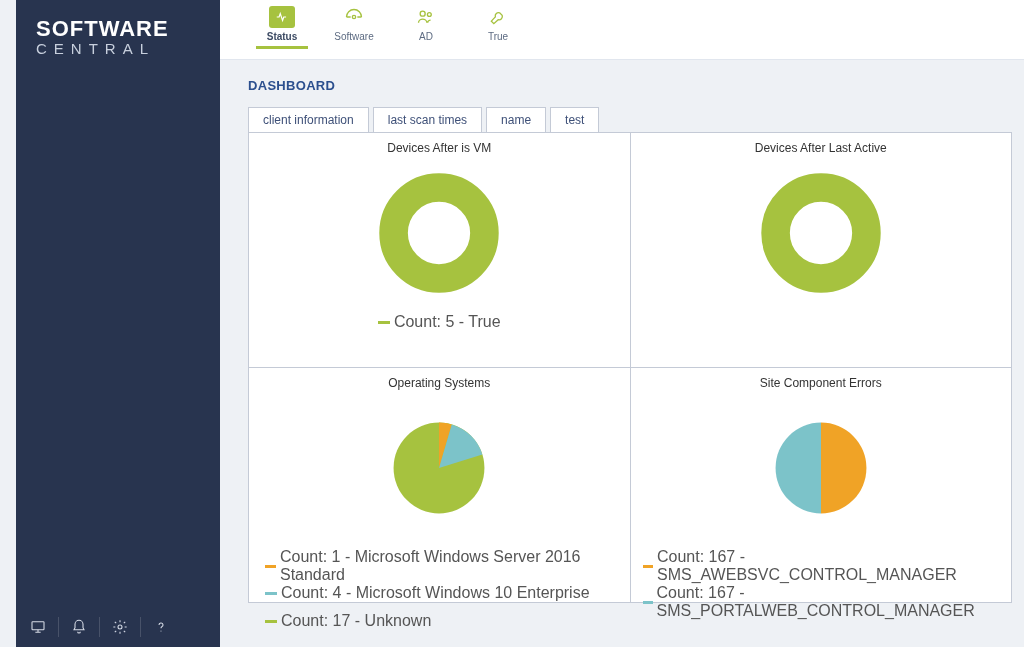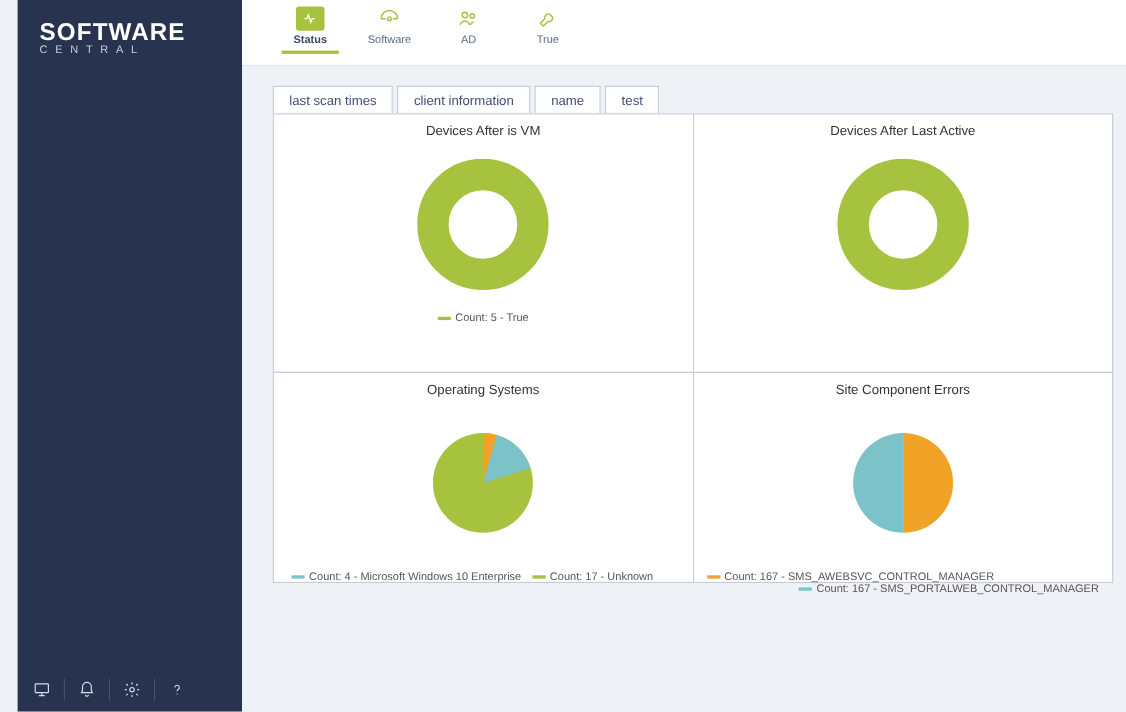--- a/index.html
+++ b/index.html
@@ -1,21 +1,21 @@
 <!DOCTYPE html>
 <html><head>
 <meta charset="utf-8">
 <style>
   * { box-sizing: border-box; margin: 0; padding: 0; }
   html, body { width: 1024px; height: 647px; font-family: "Segoe UI", Arial, sans-serif; background: #eef1f5; overflow: hidden; }
   .app { display: flex; width: 100%; height: 100%; margin-left: 16px; }
   .sidebar { width: 204px; height: 100%; background: #28344f; color: #fff; display: flex; flex-direction: column; }
   .logo-block { padding: 16px 20px 0 20px; }
   .logo-top { font-family: Arial, sans-serif; font-weight: 800; font-size: 22px; letter-spacing: 1px; color: #fff; }
-  .logo-sub { font-family: Arial, sans-serif; font-size: 10px; letter-spacing: 7px; color: #c7cfdd; margin-top: -2px; }
+  .logo-sub { font-family: Arial, sans-serif; font-size: 15px; letter-spacing: 7px; color: #c7cfdd; margin-top: -2px; }
   .sidebar-spacer { flex: 1; }
   .sidebar-bottom { display: flex; gap: 4px; padding: 8px 10px; }
   .sidebar-bottom .ico-btn { width: 24px; height: 24px; display: flex; align-items: center; justify-content: center; color: #d6dbe6; cursor: pointer; }
   .sidebar-bottom .ico-btn svg { width: 16px; height: 16px; stroke: currentColor; fill: none; }
   .sidebar-bottom .divider { width: 1px; background: rgba(255,255,255,0.15); margin: 2px 4px; }
 
   .main { flex: 1; display: flex; flex-direction: column; height: 100%; }
   .topbar { height: 60px; background: #fff; border-bottom: 1px solid #e1e6ee; display: flex; align-items: flex-start; padding: 6px 0 0 36px; gap: 20px; }
   .nav-item { width: 52px; display: flex; flex-direction: column; align-items: center; gap: 3px; cursor: pointer; color: #5d6b82; font-size: 10px; padding-bottom: 4px; }
   .nav-item .nicon { width: 26px; height: 22px; display: flex; align-items: center; justify-content: center; color: #a6c23f; }
@@ -27,25 +27,25 @@
   .tabs { display: flex; gap: 0; }
   .tab { background: #fff; border: 1px solid #c4cad6; border-bottom: none; padding: 5px 14px; font-size: 12px; color: #3e5078; cursor: pointer; margin-right: 4px; }
   .tab.active { font-weight: 400; }
 
   .boards { background: transparent; }
   .row { display: flex; border-radius: 20px; }
   .card { background: #fff; border: 1px solid #c4cad6; flex: 1; }
   .row1 .card { height: 236px; }
   .row1 .card + .card { border-left: none; }
   .row2 { margin-top: -1px; }
-  .row2 .card { height: 192px; border-top: 1px solid #c4cad6; }
+  .row2 .card { height: 236px; border-top: 1px solid #c4cad6; }
   .row2 .card + .card { border-left: none; }
   .card-title { text-align: center; font-size: 12px; color: #333; padding: 8px 6px 4px; font-weight: 400; }
   .chart { display: flex; justify-content: center; align-items: center; height: 148px; }
-  .legend { padding: 6px 12px 8px 12px; font-size: 10px; color: #555; }
+  .legend { padding: 6px 12px 8px 12px; font-size: 16px; color: #555; }
   .legend-row { display: flex; flex-wrap: wrap; gap: 10px; justify-content: center; }
   .legend-item { display: flex; align-items: center; gap: 4px; }
   .swatch { width: 12px; height: 3px; display: inline-block; }
 
   .donut { width: 120px; height: 120px; }
   .pie { width: 120px; height: 120px; }
 </style>
 </head>
 <body>
 
@@ -123,24 +123,25 @@
         <span class="nicon">
           <svg viewBox="0 0 24 24" width="20" height="20" fill="none" stroke="currentColor" stroke-width="1.6">
               <path d="M14 7a4 4 0 0 0-5.2 4.8L4 17l3 3 5.2-4.8A4 4 0 0 0 17 10l-3-3z"></path>
             </svg>
         </span>
         <span>True</span>
       </div>
     </div>
 
     <div class="content">
+      <div class="page-title">DASHBOARD</div>
 
       <div class="tabs">
+        <div class="tab active">client information</div>
         <div class="tab">last scan times</div>
-        <div class="tab active">client information</div>
         <div class="tab">name</div>
         <div class="tab">test</div>
       </div>
 
       <div class="boards">
 
         <div class="row row1">
           <div class="card">
             <div class="card-title">Devices After is VM</div>
             <div class="chart">
@@ -172,20 +173,26 @@
             <div class="card-title">Operating Systems</div>
             <div class="chart">
               <svg class="pie" viewBox="0 0 42 42">
                 <circle cx="21" cy="21" r="15.9" fill="#a6c23f"></circle>
 
                 <path d="M21 21 L21 5.1 A15.9 15.9 0 0 1 25.47 5.74 Z" fill="#f0a326"></path>
                 <path d="M21 21 L25.47 5.74 A15.9 15.9 0 0 1 36.17 16.24 Z" fill="#7cc3c9"></path>
               </svg>
             </div>
             <div class="legend" style="padding-left:16px;">
+              <div class="legend-row" style="justify-content:flex-start;">
+                <span class="legend-item">
+                    <span class="swatch" style="background:#f0a326"></span>
+                    <span>Count: 1 - Microsoft Windows Server 2016 Standard</span>
+                  </span>
+              </div>
               <div class="legend-row" style="justify-content:flex-start;">
                 <span class="legend-item">
                     <span class="swatch" style="background:#7cc3c9"></span>
                     <span>Count: 4 - Microsoft Windows 10 Enterprise</span>
                   </span>
                 <span class="legend-item">
                     <span class="swatch" style="background:#a6c23f"></span>
                     <span>Count: 17 - Unknown</span>
                   </span>
               </div>

